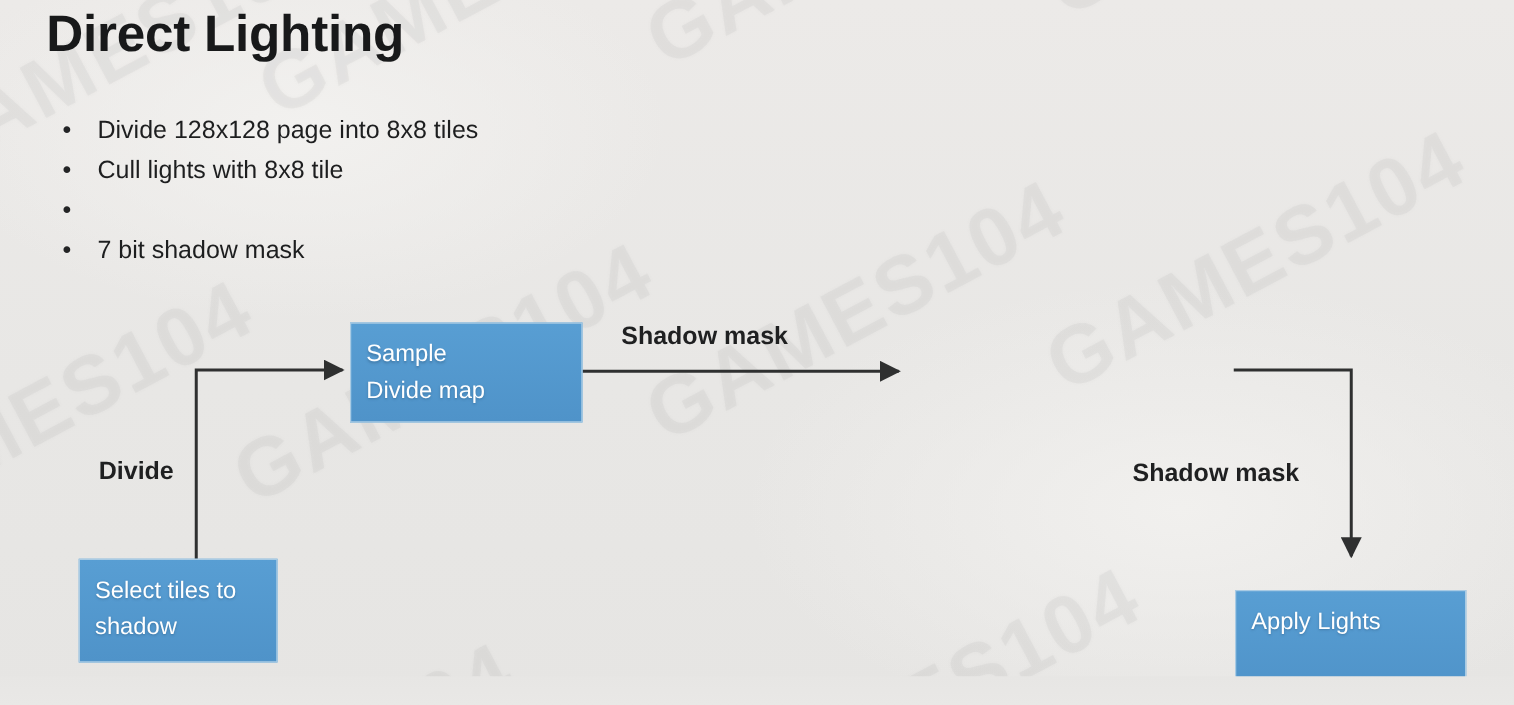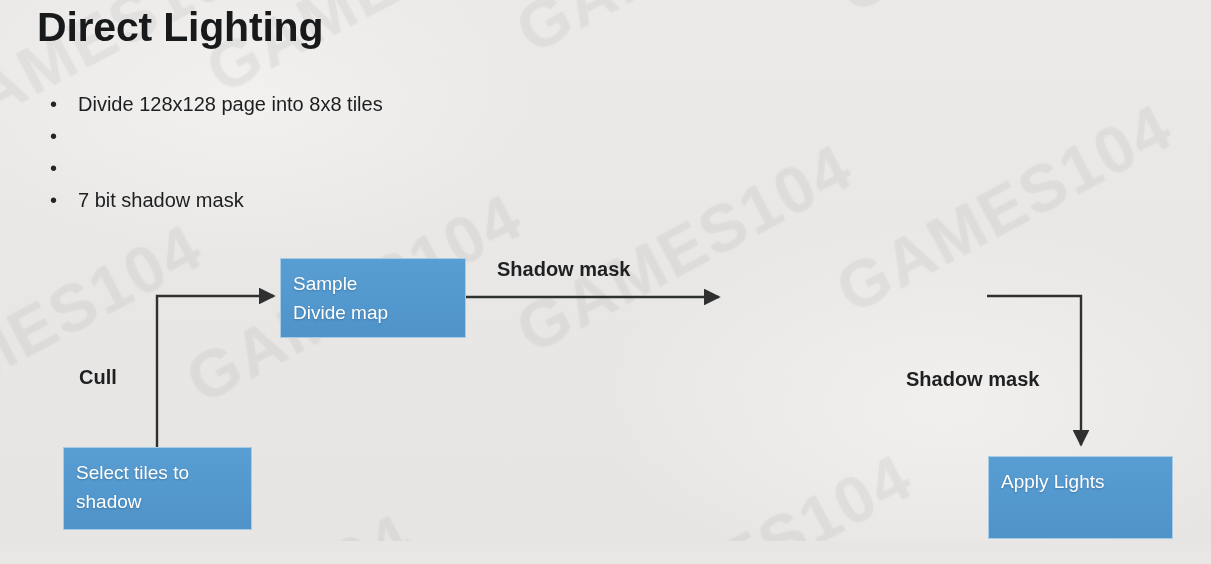--- a/index.html
+++ b/index.html
@@ -146,20 +146,21 @@
 
   <div class="title">Direct Lighting</div>
 
   <div class="bullets">
     <div class="bullet-row">
       <span class="bullet-dot">•</span>
       <span class="bullet-text">Divide 128x128 page into 8x8 tiles</span>
     </div>
     <div class="bullet-row">
       <span class="bullet-dot">•</span>
+      <span class="bullet-text">Cull lights with 8x8 tile</span>
     </div>
     <div class="bullet-row">
       <span class="bullet-dot">•</span>
     </div>
     <div class="bullet-row">
       <span class="bullet-dot">•</span>
       <span class="bullet-text">7 bit shadow mask</span>
     </div>
   </div>
 
@@ -175,31 +176,31 @@
       <path d="M 466 297 L 719 297" fill="none" stroke="#2f3030" stroke-width="2.4" marker-end="url(#arrow)"></path>
       <path d="M 987 296 L 1081 296 L 1081 445" fill="none" stroke="#2f3030" stroke-width="2.4" marker-end="url(#arrow)"></path>
     </svg>
 
     <div class="node" style="left:280px; top:258px; width:186px; height:80px;">
       <div>Sample</div>
       <div>Divide map</div>
     </div>
 
 
-    <div class="node" style="left:63px; top:447px; width:189px; height:83px;">
+    <div class="node" style="left:63px; top:447px; width:159px; height:83px;">
       <div>Select tiles to</div>
       <div>shadow</div>
     </div>
 
-    <div class="node" style="left:988px; top:456px; width:185px; height:83px;">
+    <div class="node" style="left:988px; top:472px; width:185px; height:83px;">
       <div>Apply Lights</div>
       <div></div>
     </div>
 
-    <div class="edge-label" style="left:79px; top:366px;">Cull</div>
+    <div class="edge-label" style="left:79px; top:366px;">Divide</div>
 
     <div class="edge-label" style="left:497px; top:258px;">Shadow mask</div>
 
     <div class="edge-label" style="left:906px; top:368px;">Shadow mask</div>
 
   </div>
 
   <div class="bottomband"></div>
 
 </div>

